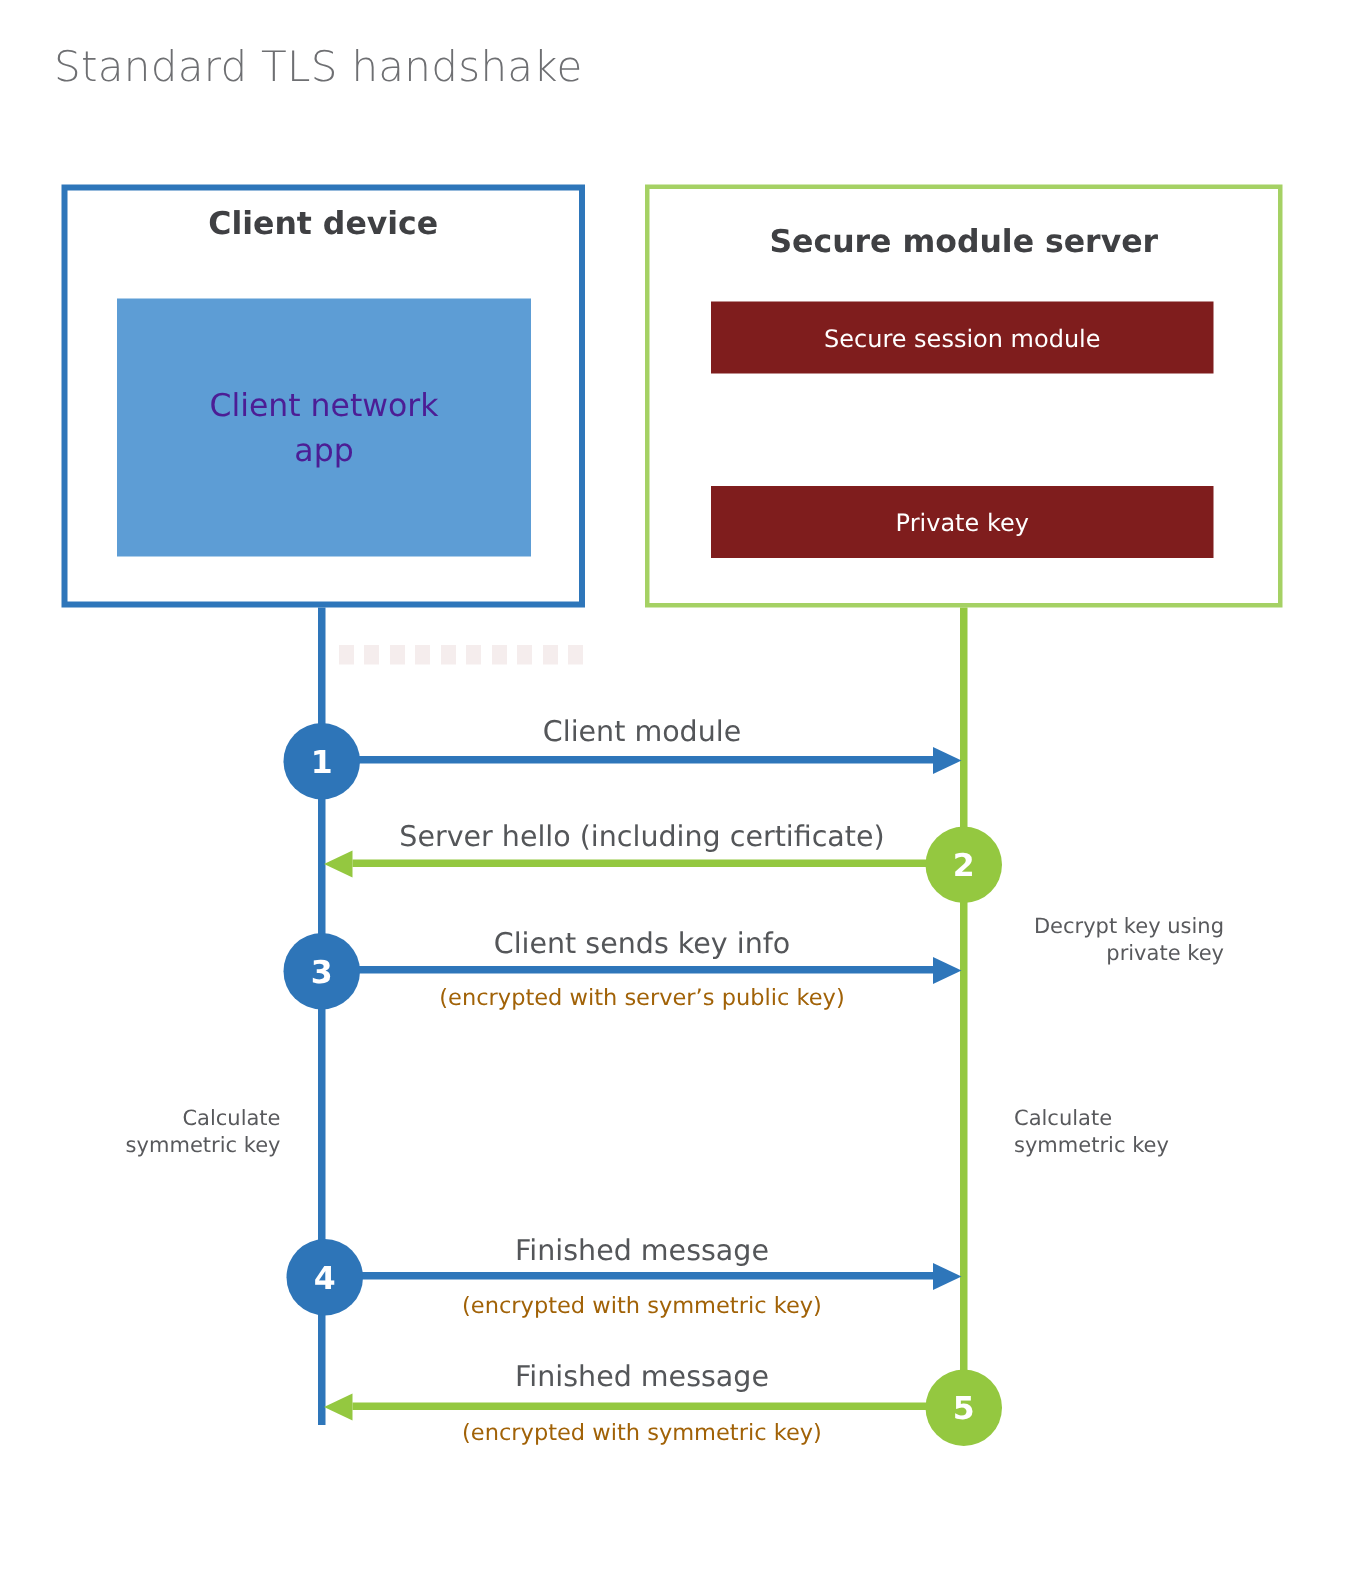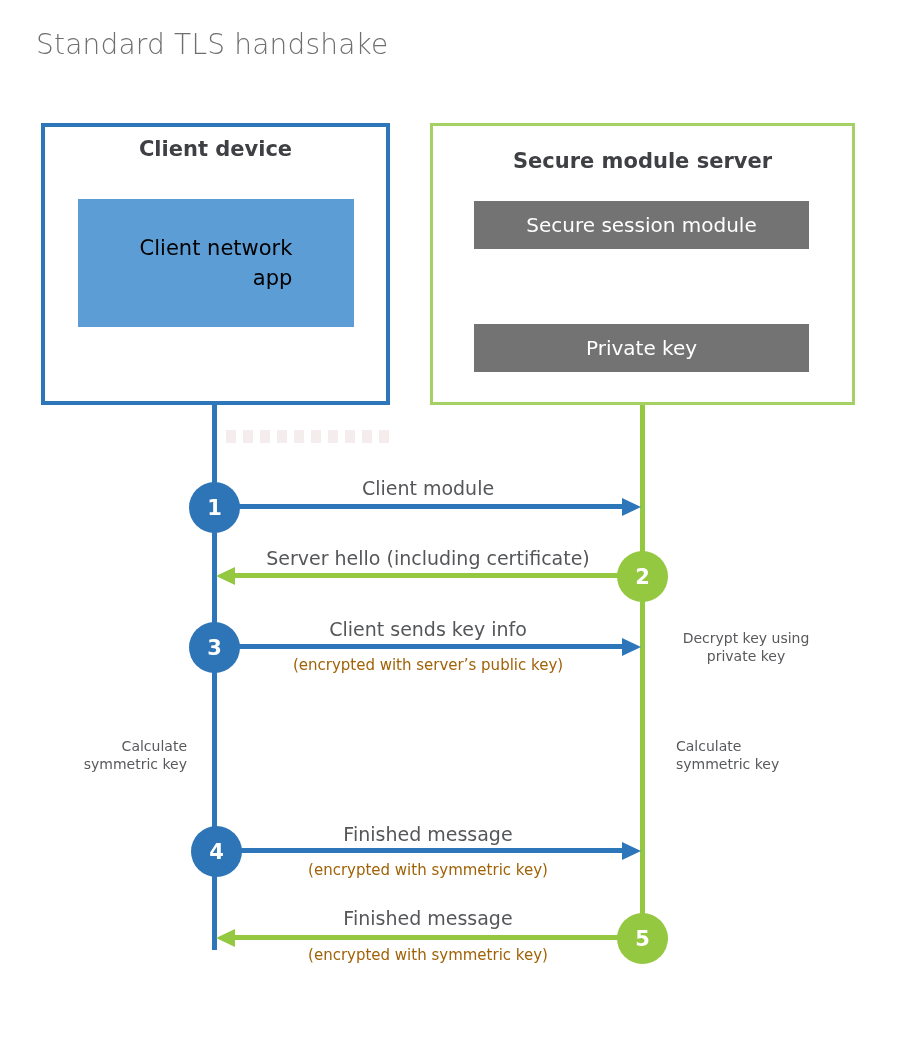--- a/index.html
+++ b/index.html
@@ -34,32 +34,32 @@
     border: 3px solid #a5d164;
   }
   .entity-title {
     width: 100%; text-align: center;
     font-size: 21px; font-weight: 700; color: #3f4043;
   }
   .client-box .entity-title { margin-top: 10px; }
   .server-box .entity-title { margin-top: 23px; }
 
   .client-app-box {
-    left: 78px; top: 199px; width: 276px; height: 128px;
+    left: 78px; top: 199px; width: 276px; height: 172px;
     background: #5d9dd5;
     display: flex; align-items: center; justify-content: center;
-    text-align: right;
-    color: #000000; font-size: 21px; line-height: 1.45;
+    text-align: center;
+    color: #4c1d95; font-size: 21px; line-height: 1.45;
   }
 
   .server-bar {
     left: 474px; width: 335px; height: 48px;
-    background: #737373;
+    background: #7f1d1d;
     display: flex; align-items: center; justify-content: center;
-    color: #ffffff; font-size: 20px;
+    color: #ffffff; font-size: 16px;
   }
   .server-bar.bar-0 { top: 201px; }
   .server-bar.bar-1 { top: 263px; }
   .server-bar.bar-2 { top: 324px; }
 
   
   .faint-dashes {
     left: 226px; top: 430px; width: 170px; height: 13px;
     background: repeating-linear-gradient(90deg, #f5eded 0px, #f5eded 10px, transparent 10px, transparent 17px);
   }
@@ -119,21 +119,21 @@
   .l1 { top: 477px; }
   .l2 { top: 547px; }
   .l3 { top: 618px; }  .l3s { top: 656px; }
   .l4 { top: 823px; }  .l4s { top: 861px; }
   .l5 { top: 907px; }  .l5s { top: 946px; }
 
   
   .side-note {
     font-size: 14px; color: #58595c; line-height: 1.25;
   }
-  .note-decrypt { left: 676px; top: 630px; width: 140px; text-align: center; }
+  .note-decrypt { left: 676px; top: 610px; width: 140px; text-align: right; }
   .note-calc-left { left: 60px; top: 738px; width: 127px; text-align: right; }
   .note-calc-right { left: 676px; top: 738px; width: 130px; text-align: left; }
 </style>
 </head>
 <body>
 
 <div class="canvas">
 
   <div class="abs page-title">Standard TLS handshake</div>
 

